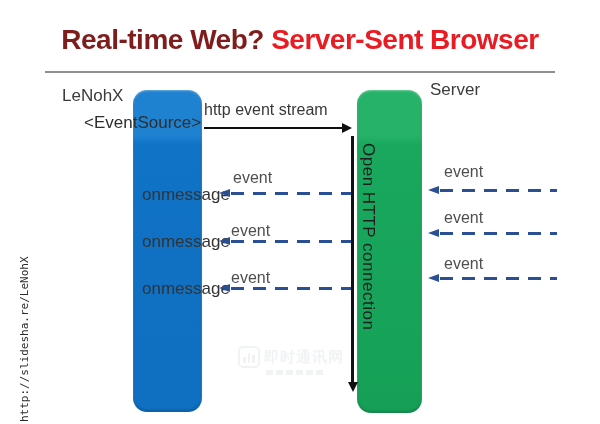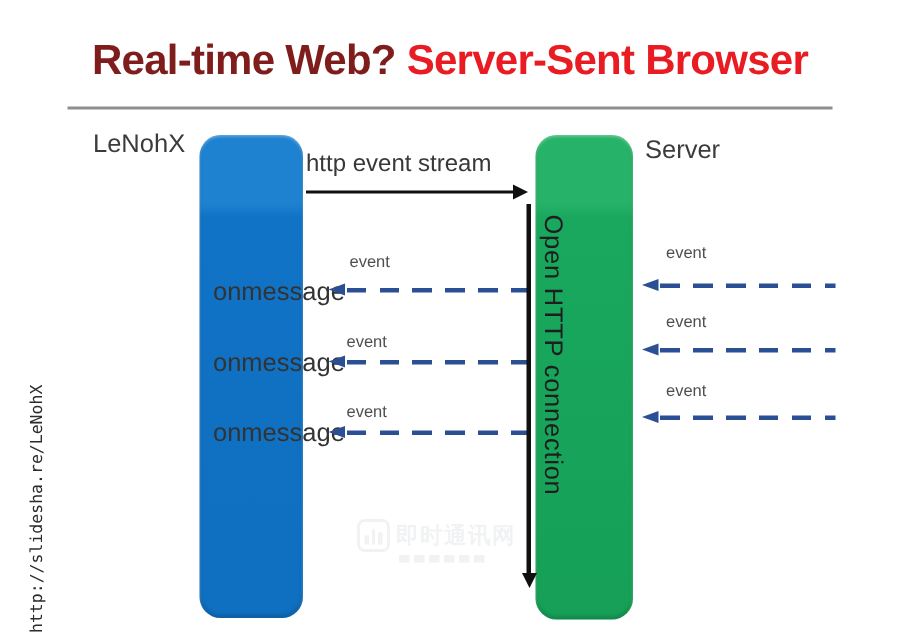--- a/index.html
+++ b/index.html
@@ -27,25 +27,25 @@
   }
   .bar-server {
     left:357px; width:65px; height:323px;
     background:linear-gradient(180deg,#27b269 0%,#27b269 14%,#19a85e 17%,#16a057 100%);
     box-shadow:inset 0 1px 2px rgba(255,255,255,.35), inset 0 -2px 3px rgba(0,0,0,.18);
   }
 
   
   .lbl { position:absolute; color:#3b3b3b; z-index:2; white-space:nowrap; }
   .lbl-browser { left:62px;  top:86px;  font-size:17px; }
-  .lbl-server  { left:430px; top:90px;  font-size:17px; }
+  .lbl-server  { left:430px; top:80px;  font-size:17px; }
   .lbl-eventsource { left:84px; top:113px; font-size:17px; color:#2e2e2e; }
   .lbl-openstream  { left:204px; top:101px; font-size:16px; color:#383838; }
   .lbl-onmessage { left:126px; font-size:17px; color:#333333;margin-left:16px; }
-  .lbl-event { font-size:11px; color:#4f4f4f; }
+  .lbl-event { font-size:16px; color:#4f4f4f; }
   .om1 { top:185px; } .om2 { top:232px; } .om3 { top:279px; }
   .evL1 { left:233px; top:169px; } .evL2 { left:231px; top:222px; } .evL3 { left:231px; top:269px; }
   .evR1 { left:444px; top:163px; } .evR2 { left:444px; top:209px; } .evR3 { left:444px; top:255px; }
 
   
   .lbl-openhttp {
     position:absolute; left:358px; top:143px; z-index:2;
     writing-mode:vertical-rl; font-size:17px; color:#1e1e1e; letter-spacing:.5px;
   }
   .url-vert {
@@ -122,20 +122,21 @@
         <i></i>
         <i></i>
       </div>
   </div>
 
   <div class="bar bar-browser"></div>
   <div class="bar bar-server"></div>
 
   <div class="lbl lbl-browser">LeNohX</div>
   <div class="lbl lbl-server">Server</div>
+  <div class="lbl lbl-eventsource">&lt;EventSource&gt;</div>
 
   <div class="lbl lbl-openstream">http event stream</div>
   <div class="arrow-solid">
     <span class="line"></span>
     <span class="head"></span>
   </div>
 
   <div class="vline">
     <span class="line"></span>
     <span class="head"></span>

